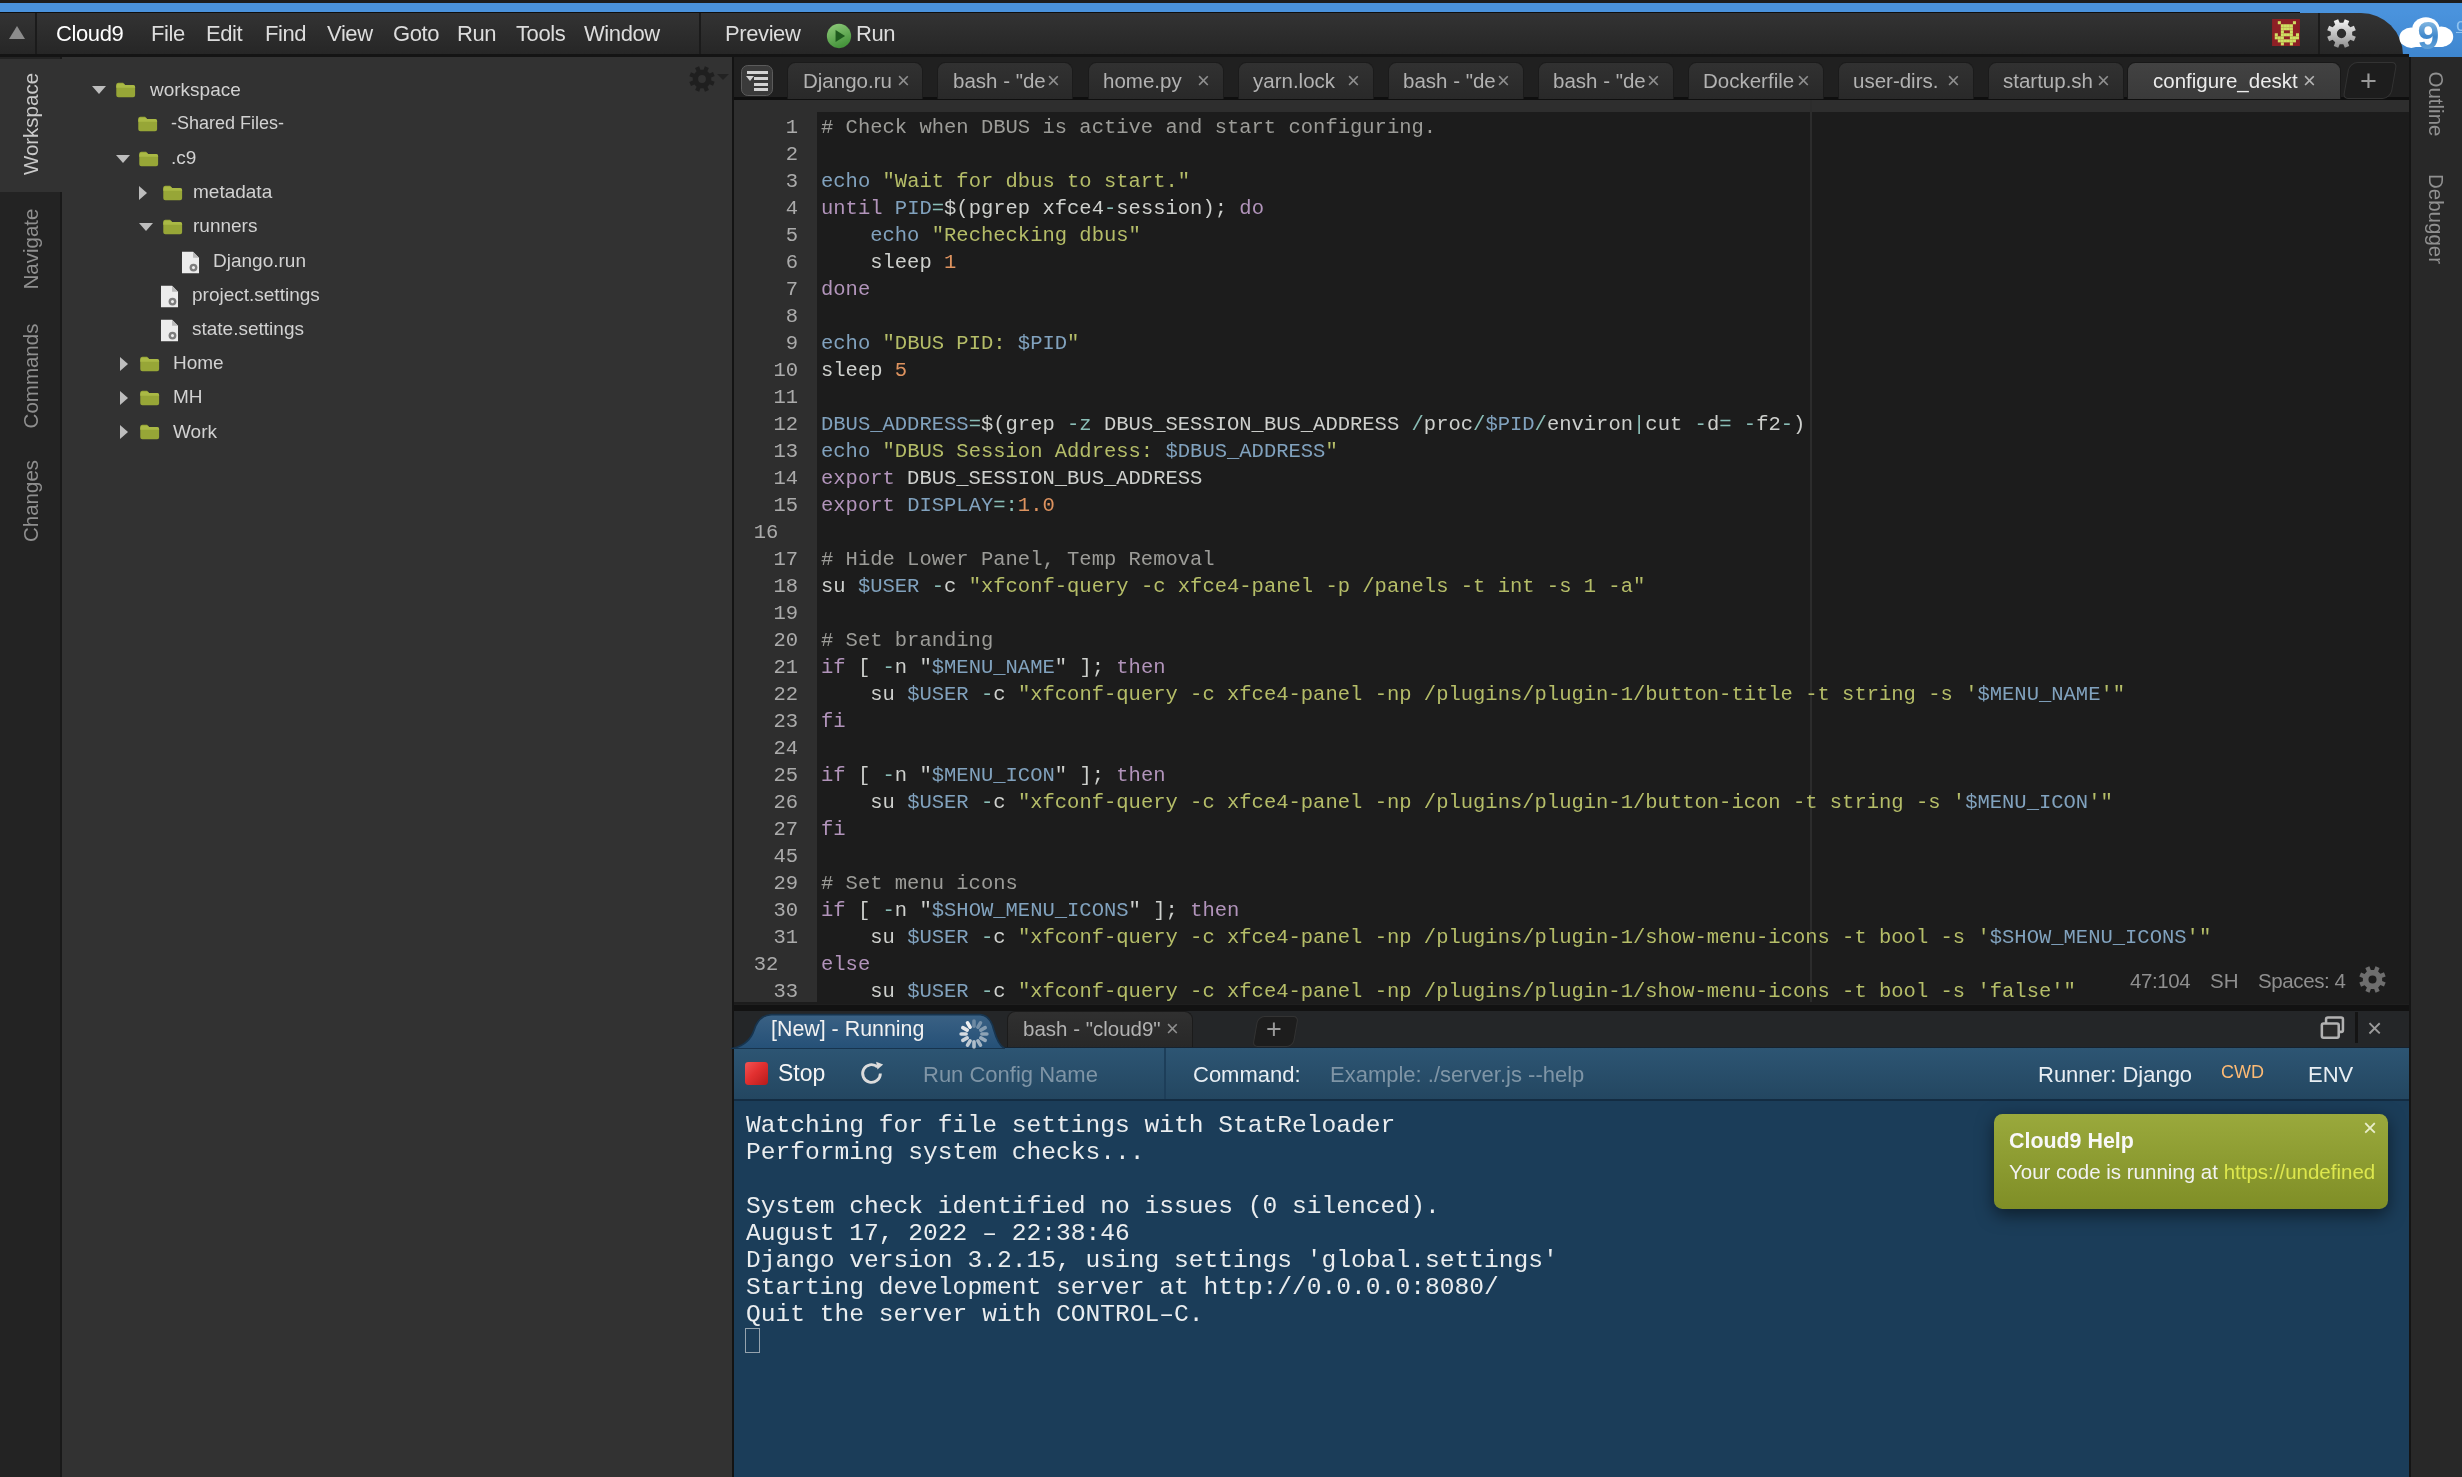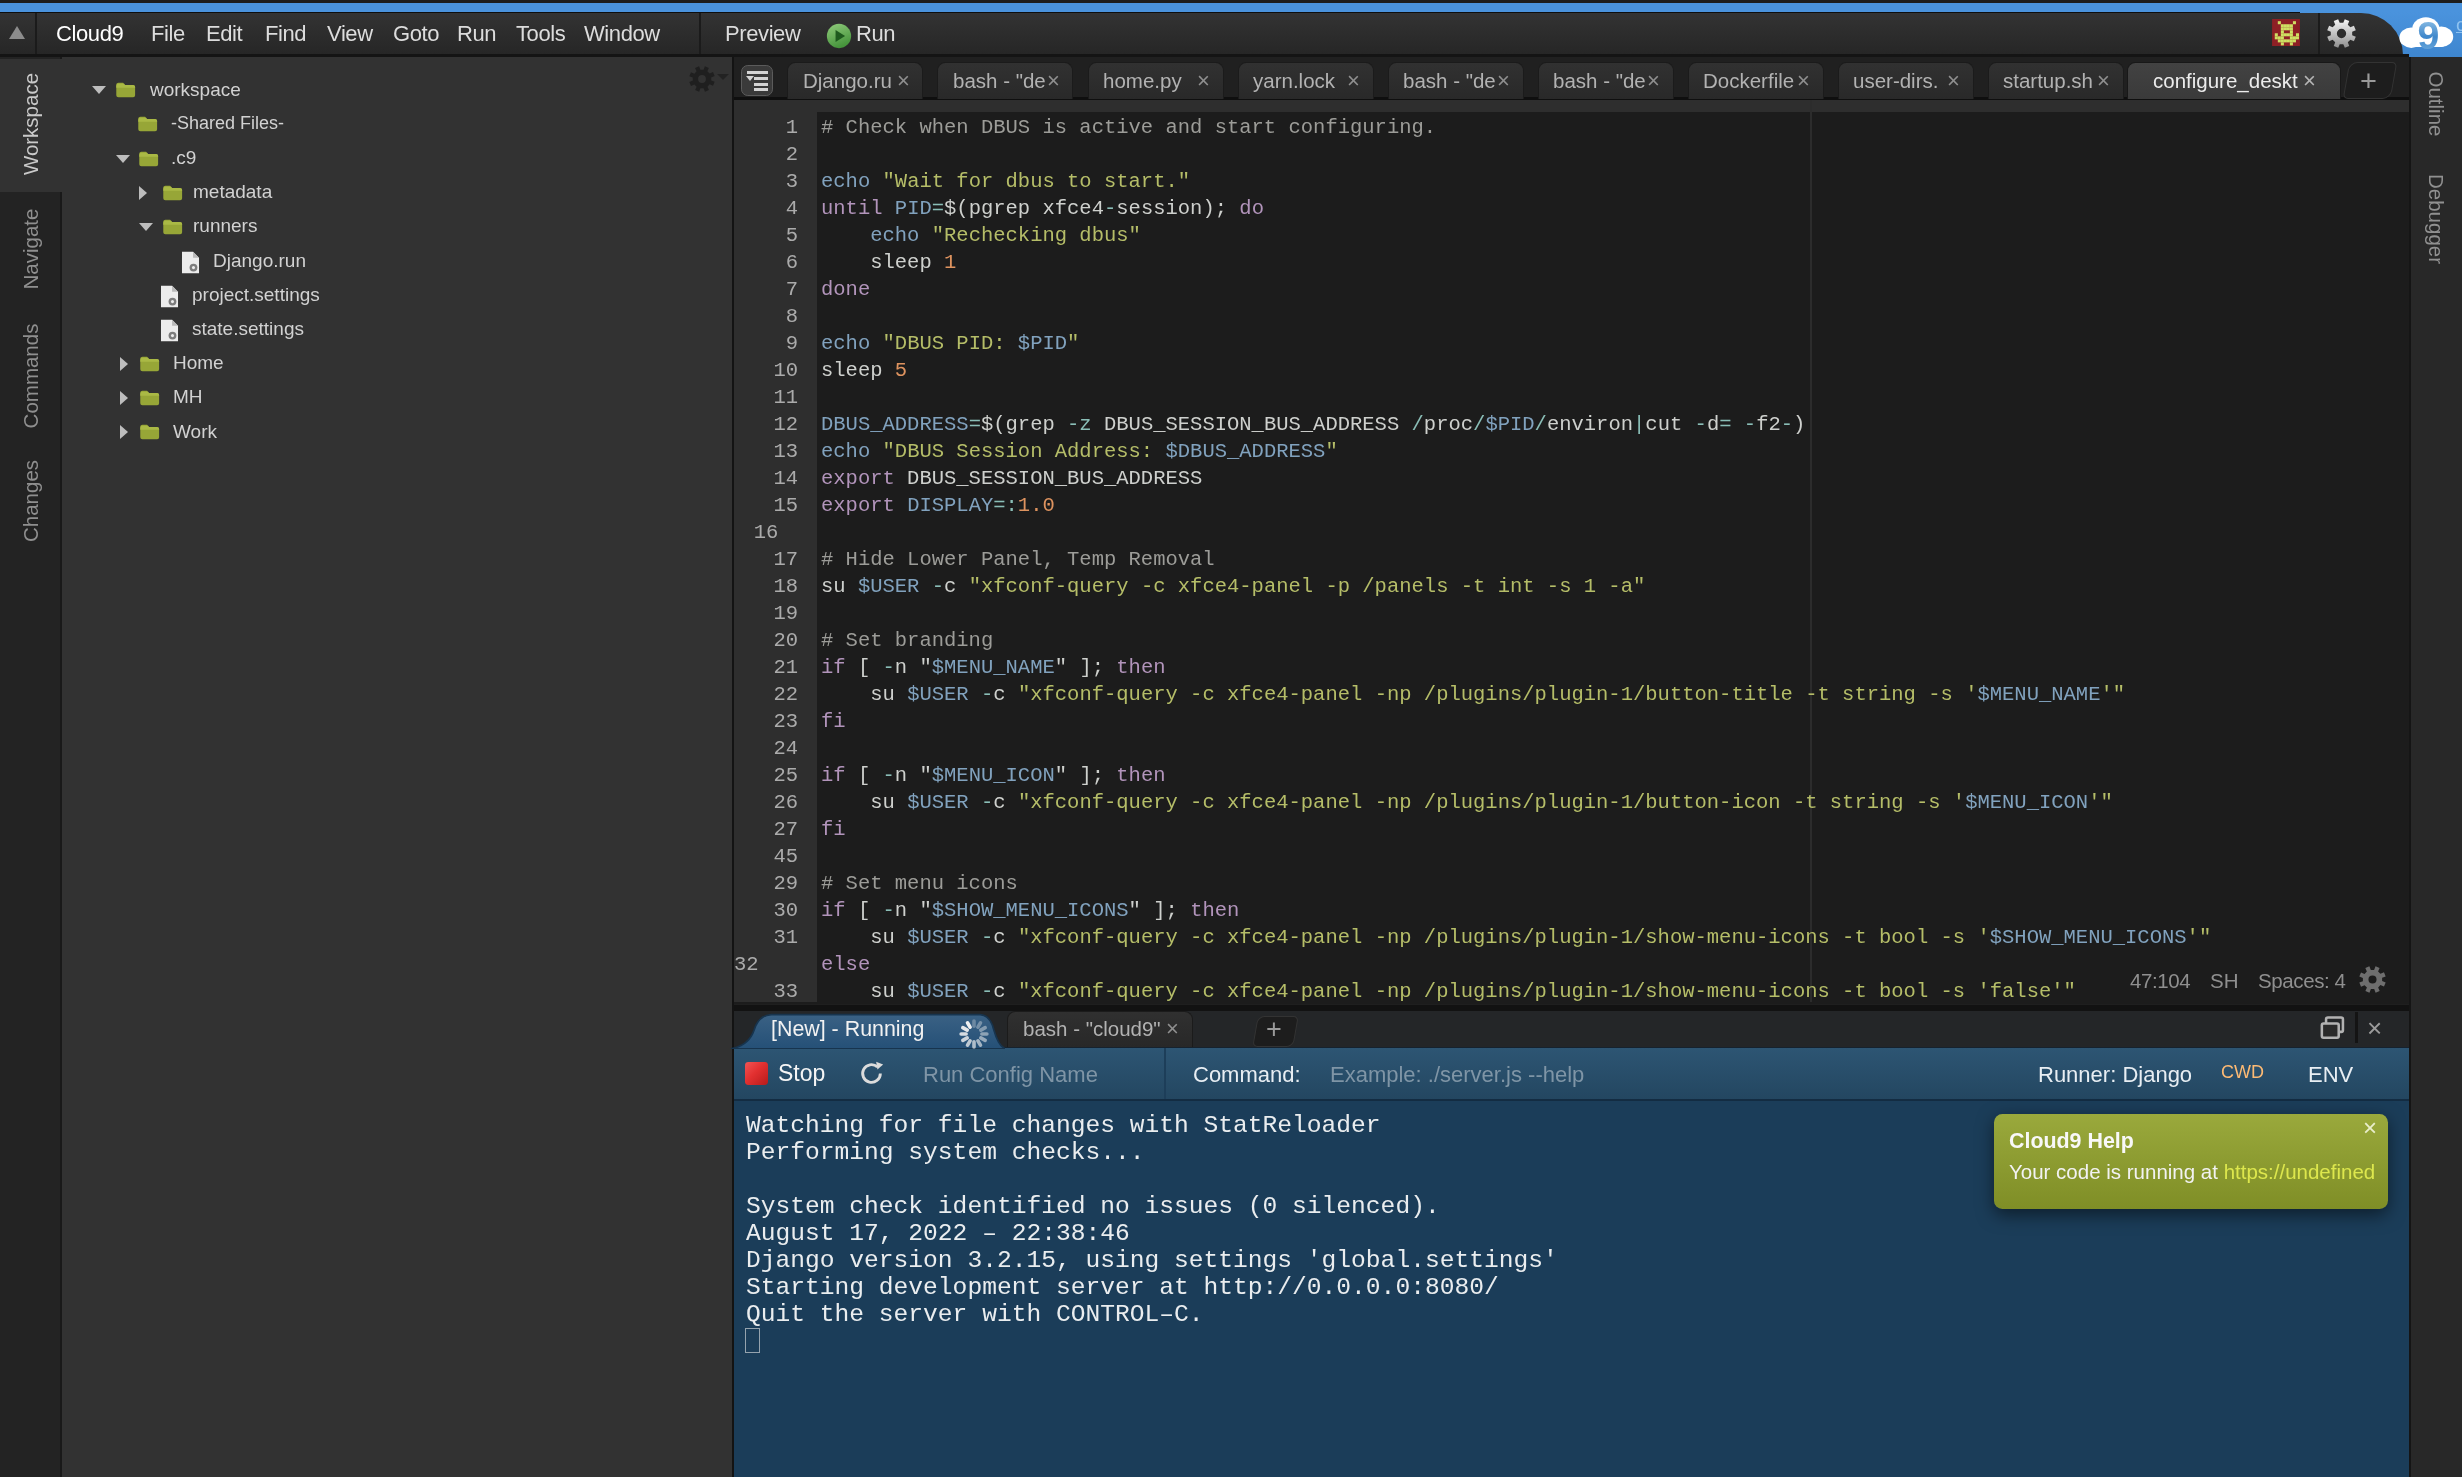--- a/index.html
+++ b/index.html
@@ -256,21 +256,21 @@
     <div class="codeline" style="text-align:right">22</div>
     <div class="codeline" style="text-align:right">23</div>
     <div class="codeline" style="text-align:right">24</div>
     <div class="codeline" style="text-align:right">25</div>
     <div class="codeline" style="text-align:right">26</div>
     <div class="codeline" style="text-align:right">27</div>
     <div class="codeline" style="text-align:right">45</div>
     <div class="codeline" style="text-align:right">29</div>
     <div class="codeline" style="text-align:right">30</div>
     <div class="codeline" style="text-align:right">31</div>
-    <div class="codeline" style="text-align:left">32</div>
+    <div class="codeline" style="text-align:center">32</div>
     <div class="codeline" style="text-align:right">33</div>
   </div>
 <div class="abs mono" style="left:821px;top:114px;font-size:20.5px;line-height:27px">
     <div class="codeline"><span class="c"># Check when DBUS is active and start configuring.</span></div>
     <div class="codeline">&nbsp;</div>
     <div class="codeline"><span class="b">echo</span><span class="d"> </span><span class="s">"Wait for dbus to start."</span></div>
     <div class="codeline"><span class="k">until</span><span class="d"> </span><span class="b">PID</span><span class="t">=</span><span class="d">$(pgrep xfce4</span><span class="t">-</span><span class="d">session); </span><span class="k">do</span></div>
     <div class="codeline"><span class="d">    </span><span class="b">echo</span><span class="d"> </span><span class="s">"Rechecking dbus"</span></div>
     <div class="codeline"><span class="d">    sleep </span><span class="o">1</span></div>
     <div class="codeline"><span class="k">done</span></div>
@@ -358,21 +358,21 @@
   </svg>
 <div class="abs" style="left:923px;top:1062px;font-size:22px;color:#7f95a6">Run Config Name</div>
 <div class="abs" style="left:1164px;top:1048px;width:1.7px;height:51px;background:#1d3e59"></div>
 <div class="abs" style="left:1193px;top:1062px;font-size:22px;color:#e8eef3">Command:</div>
 <div class="abs" style="left:1330px;top:1062px;font-size:22px;color:#7f95a6">Example: ./server.js --help</div>
 <div class="abs" style="left:2038px;top:1062px;font-size:22px;color:#e8eef3">Runner: Django</div>
 <div class="abs" style="left:2221px;top:1062px;font-size:18px;color:#fdba74">CWD</div>
 <div class="abs" style="left:2308px;top:1062px;font-size:22px;color:#e8eef3">ENV</div>
 <div class="abs" style="left:734px;top:1101px;width:1675px;height:376px;background:#1b3d59"></div>
 <div class="abs mono" style="left:746px;top:1112px;font-size:24.6px;line-height:27px;color:#eaedef">
-    <div class="tline">Watching for file changes with StatReloader</div>
+    <div class="tline">Watching for file settings with StatReloader</div>
     <div class="tline">Performing system checks...</div>
     <div class="tline">&nbsp;</div>
     <div class="tline">System check identified no issues (0 silenced).</div>
     <div class="tline">August 17, 2022 – 22:38:46</div>
     <div class="tline">Django version 3.2.15, using settings 'global.settings'</div>
     <div class="tline">Starting development server at http://0.0.0.0:8080/</div>
     <div class="tline">Quit the server with CONTROL–C.</div>
   </div>
 <div class="abs" style="left:745px;top:1328px;width:14.5px;height:25px;border:1.7px solid #95a3ae"></div>
 <div class="abs" style="left:1994px;top:1114px;width:394px;height:95px;border-radius:8.5px;background:linear-gradient(#9aa93c,#7f8e26);box-shadow:0 5.1px 17px rgba(0,0,0,0.5)"></div>

